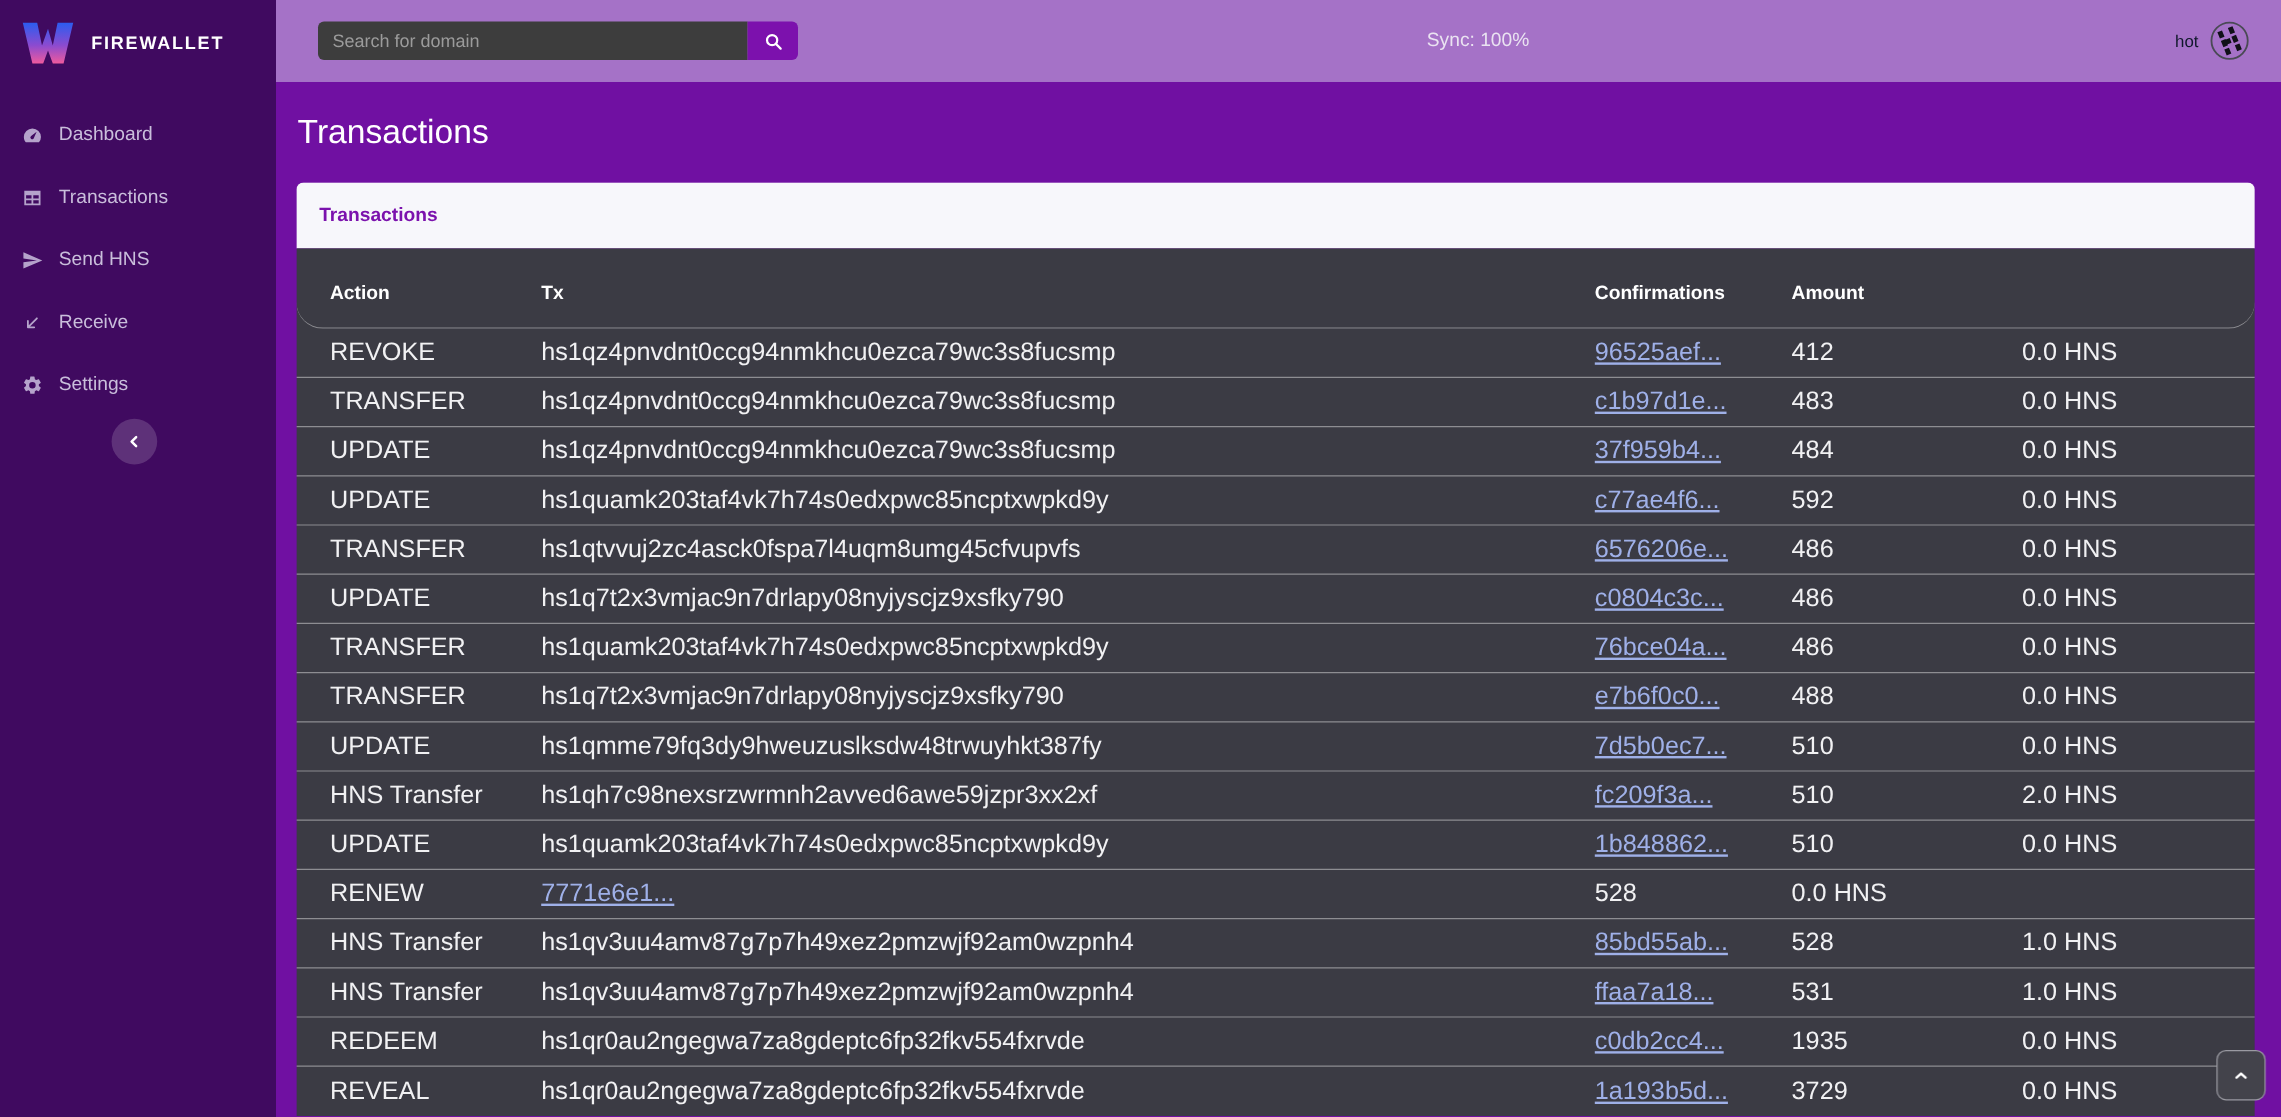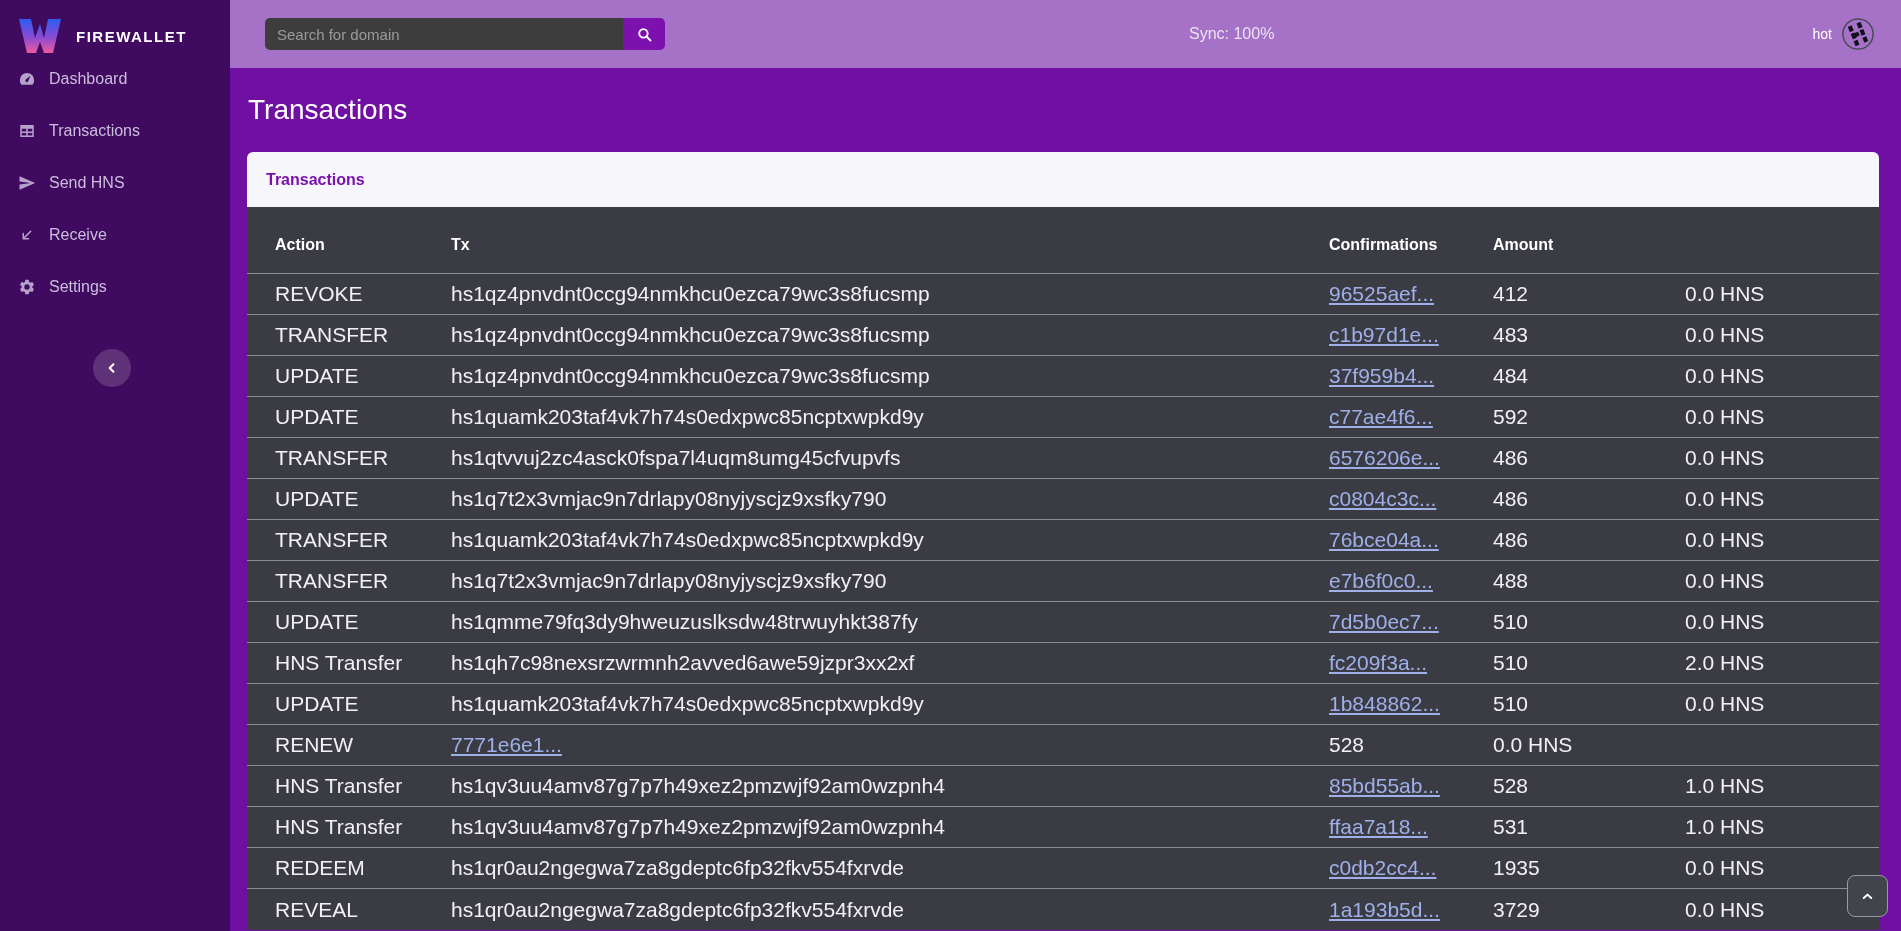--- a/index.html
+++ b/index.html
@@ -5,21 +5,21 @@
   * { margin:0; padding:0; box-sizing:border-box; }
   html,body { width:1901px; height:931px; overflow:hidden;
     font-family:"Liberation Sans", sans-serif; background:#7010a2; }
 
   
   .sidebar { position:fixed; left:0; top:0; width:230px; height:931px;
     background:#400a60; z-index:5; }
   .brand { display:flex; align-items:center; gap:14px; padding:14px 0 0 18px; height:58px; }
   .brand-name { color:#ffffff; font-weight:700; font-size:15px; letter-spacing:1.5px; }
   .nav { margin-top:12px; }
-  .nav-item { display:flex; align-items:flex-start; gap:13px; height:52px;
+  .nav-item { display:flex; align-items:flex-end; gap:13px; height:52px;
     padding-left:18px; color:#c9bedb; font-size:16px; cursor:pointer; }
   .nav-item svg { width:18px; height:18px; color:#b5a3cb; flex:0 0 18px; }
   .collapse-btn { position:absolute; left:93px; top:349px; width:38px; height:38px;
     border-radius:50%; background:rgba(255,255,255,0.16); display:flex;
     align-items:center; justify-content:center; cursor:pointer; border:none; }
 
   
   .topbar { position:fixed; left:222px; top:0; width:1679px; height:68px;
     background:#a572c7; z-index:4; }
   .search-wrap { position:absolute; left:43px; top:18px; height:32px; display:flex; }
@@ -27,35 +27,35 @@
     border-radius:5px 0 0 5px; color:#f97316; font-size:15px; padding:0 12px;
     font-family:"Liberation Sans", sans-serif; }
   .search-input::placeholder { color:#9b9b9b; }
   .search-btn { width:42px; height:32px; background:#7c11ad; border:none;
     border-radius:0 5px 5px 0; display:flex; align-items:center; justify-content:center;
     cursor:pointer; }
   .sync { position:absolute; left:967px; top:0; height:68px; display:flex;
     align-items:center; color:#eae3f1; font-size:16px; }
   .wallet-box { position:absolute; right:26px; top:0; height:68px; display:flex;
     align-items:center; gap:9px; }
-  .wallet-name { color:#ffffff; font-size:14px; }
+  .wallet-name { color:#0f172a; font-size:14px; }
   .hs-logo { width:34px; height:34px; cursor:pointer; }
 
   
   .main { position:absolute; left:222px; top:68px; width:1679px; height:863px; }
   .page-title { margin:26px 0 0 26px; color:#ffffff; font-size:28px; font-weight:500; }
   .card { position:absolute; left:25px; top:84px; width:1632px;
     border-radius:6px 6px 0 0; overflow:hidden; }
   .card-header { height:55px; background:#f7f7fb; display:flex; align-items:center;
     padding-left:19px; color:#7b12ad; font-weight:700; font-size:16px; }
   .table { background:#3b3b44; }
   .thead, .trow { display:grid;
     grid-template-columns:176px 878px 164px 192px 1fr; padding-left:28px;
     align-items:center; border-bottom:1px solid rgba(255,255,255,0.42); }
-  .thead { height:67px; padding-top:10px; color:#ffffff; font-weight:700; font-size:16px; }
+  .thead { height:67px; padding-top:10px; color:#ffffff; font-weight:700; font-size:16px;border-radius:22px; }
   .trow { height:41px; color:#f1f1f3; font-size:21px; }
   .trow:last-child { border-bottom:none; }
   .txlink { color:#9fb0e8; text-decoration:underline; cursor:pointer; }
 
   .scrolltop-btn { position:fixed; right:13px; bottom:14px; width:41px; height:42px;
     background:#43434b; border:1px solid #9a9aa2; border-radius:8px; display:flex;
     align-items:center; justify-content:center; cursor:pointer; z-index:9; }
 </style>
 </head>
 <body>

